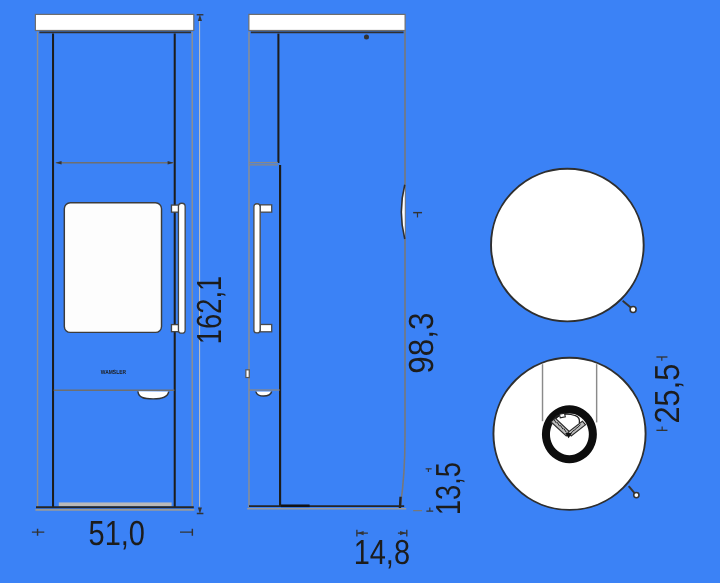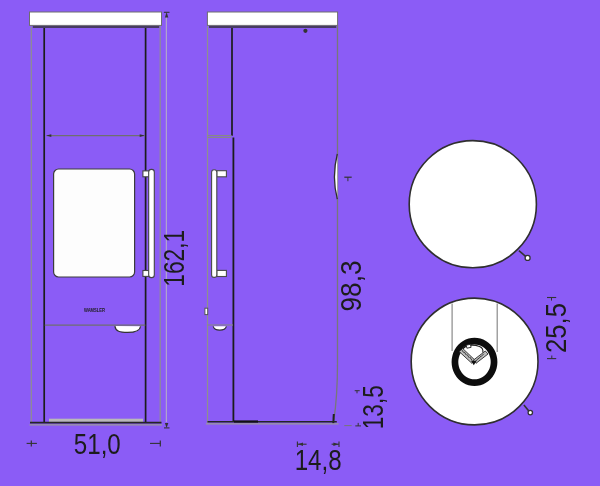--- a/index.html
+++ b/index.html
@@ -1,16 +1,16 @@
 <!DOCTYPE html>
 <html><head>
 <meta charset="utf-8">
 <style>
   html,body{margin:0;padding:0;background:#ffffff;}
-  .wrap{width:600px;height:486px;position:relative;background:#8b5cf6;}
+  .wrap{width:600px;height:486px;position:relative;background:#3b82f6;}
   text{font-family:"Liberation Sans",sans-serif;fill:#1c1c1c;}
 </style>
 </head>
 <body>
 <div class="wrap">
 <svg width="600" height="486" viewBox="0 0 600 486">
 
 <g>
   <rect x="29.5" y="12" width="132" height="13.4" fill="#ffffff" stroke="#6e6e6e" stroke-width="1"></rect>
   <line x1="32.8" y1="27" x2="159.3" y2="27" stroke="#303030" stroke-width="1.3"></line>

